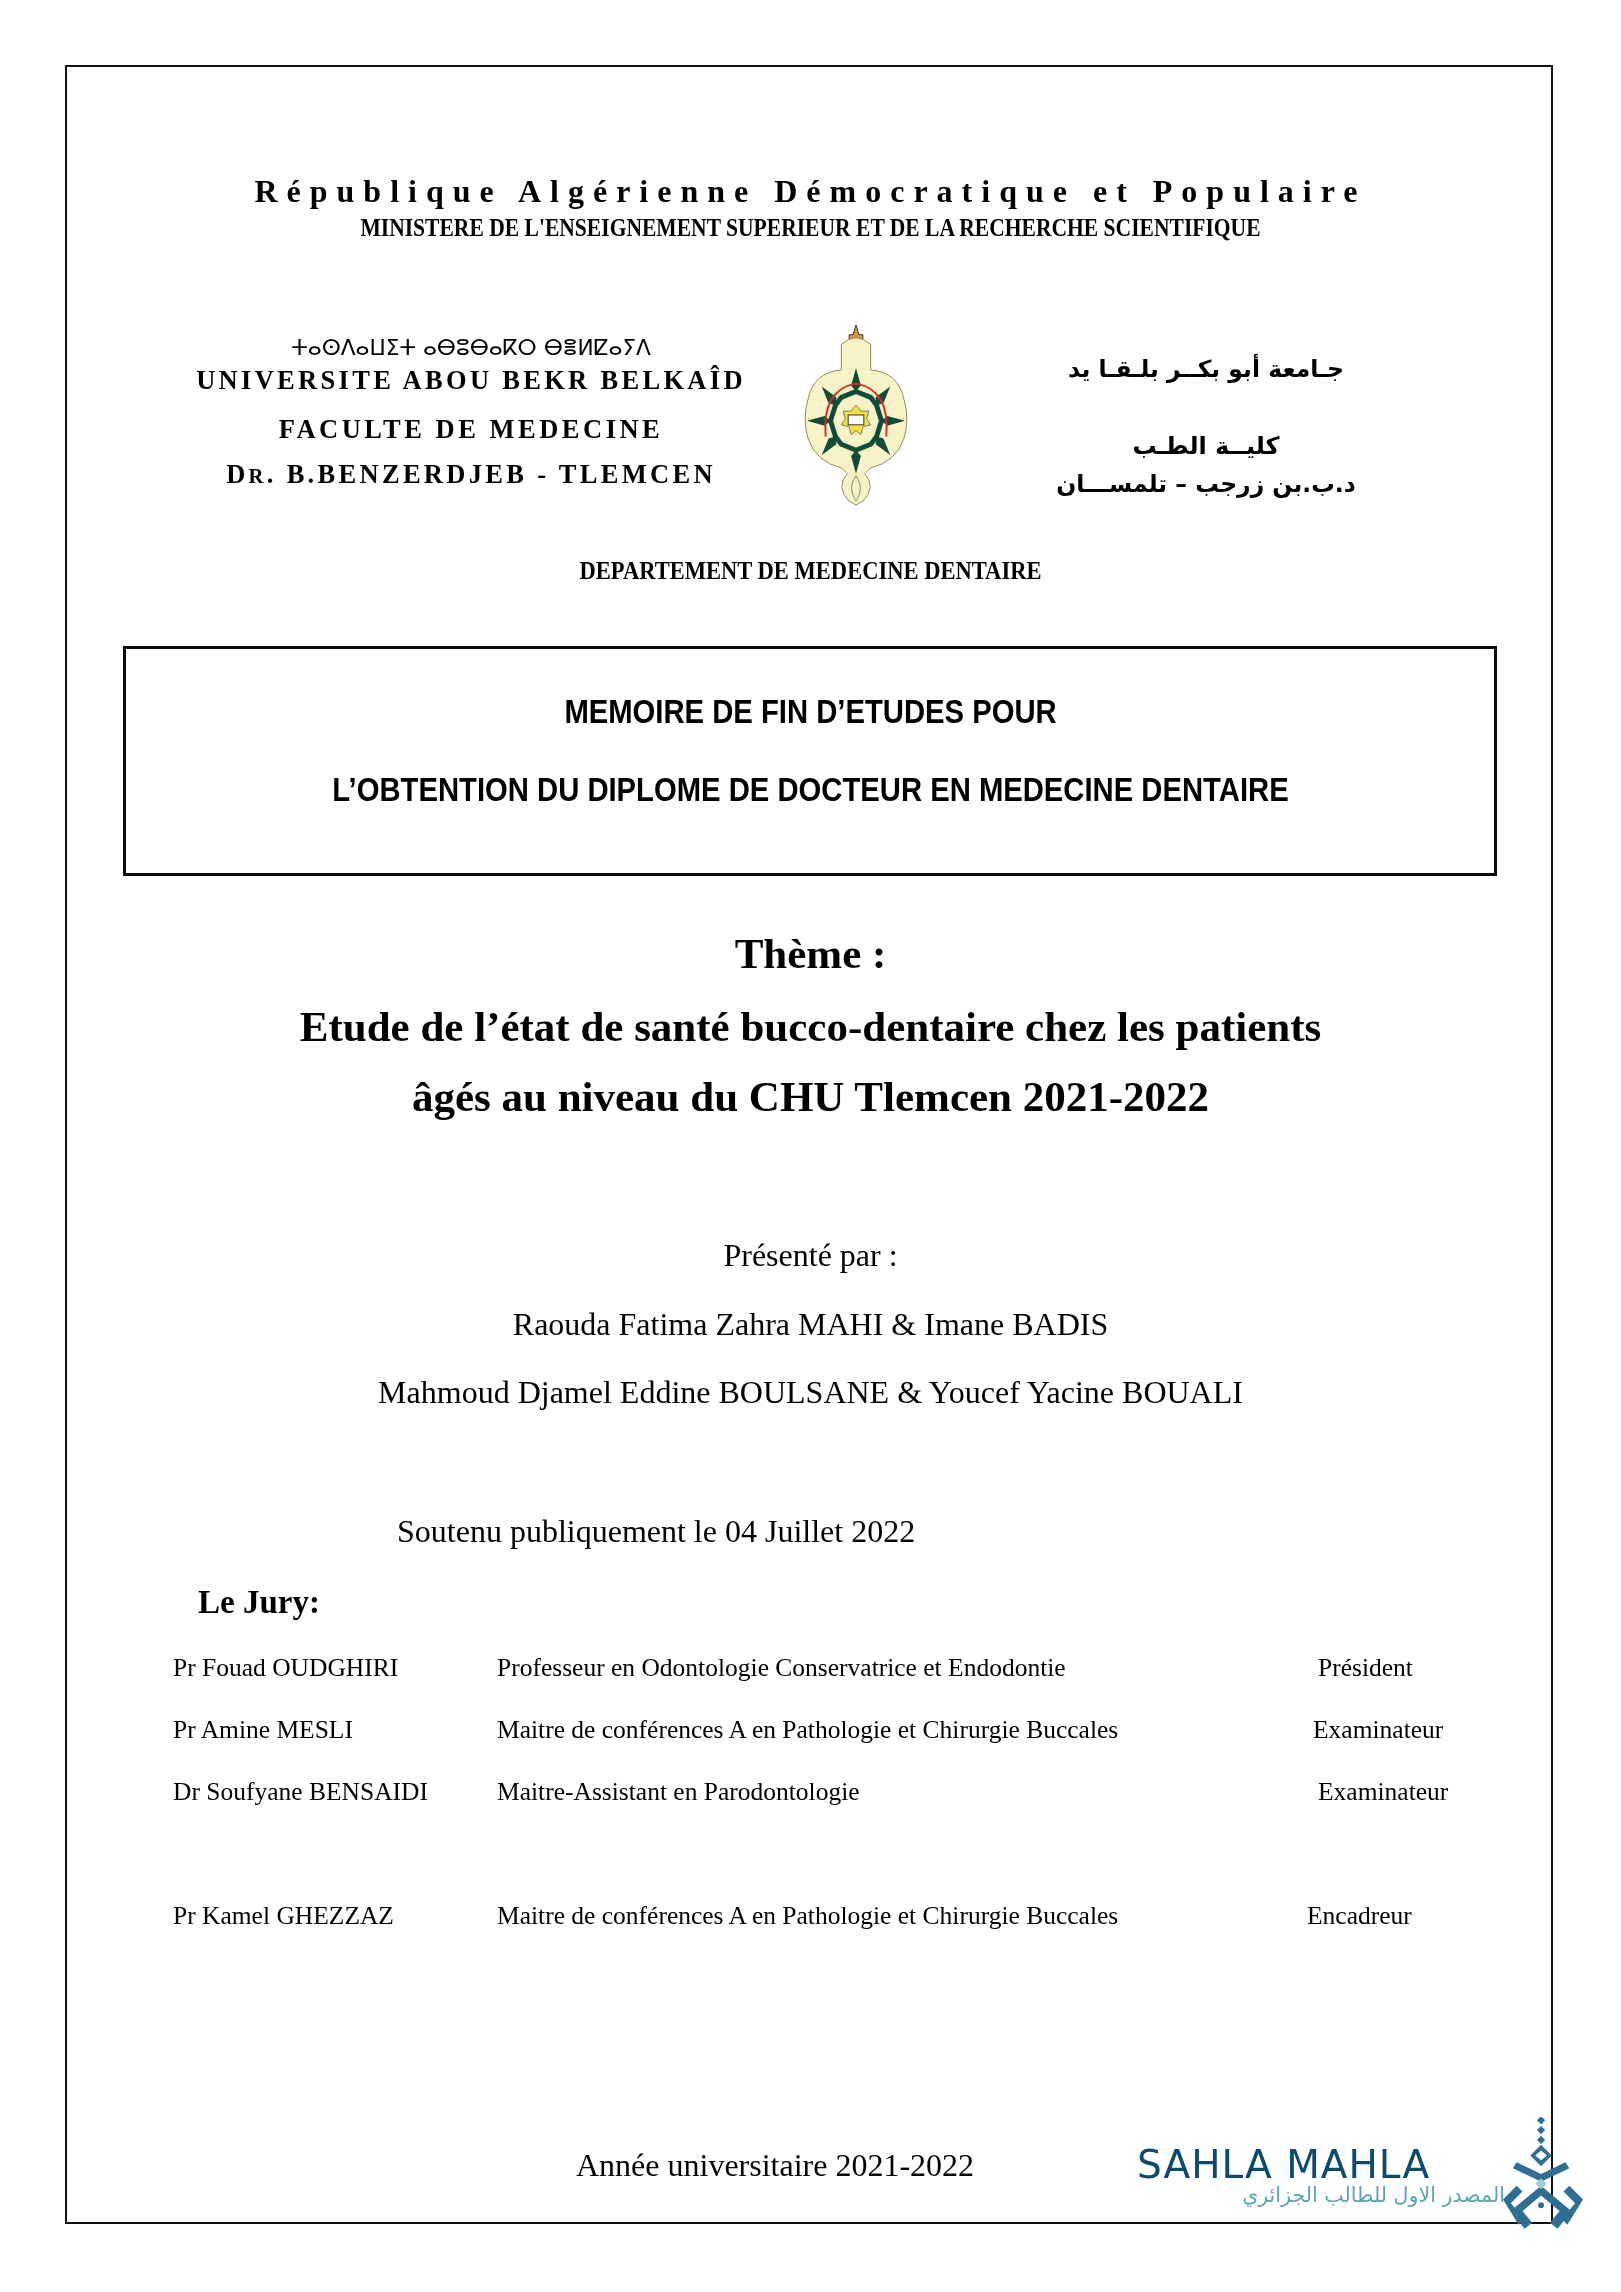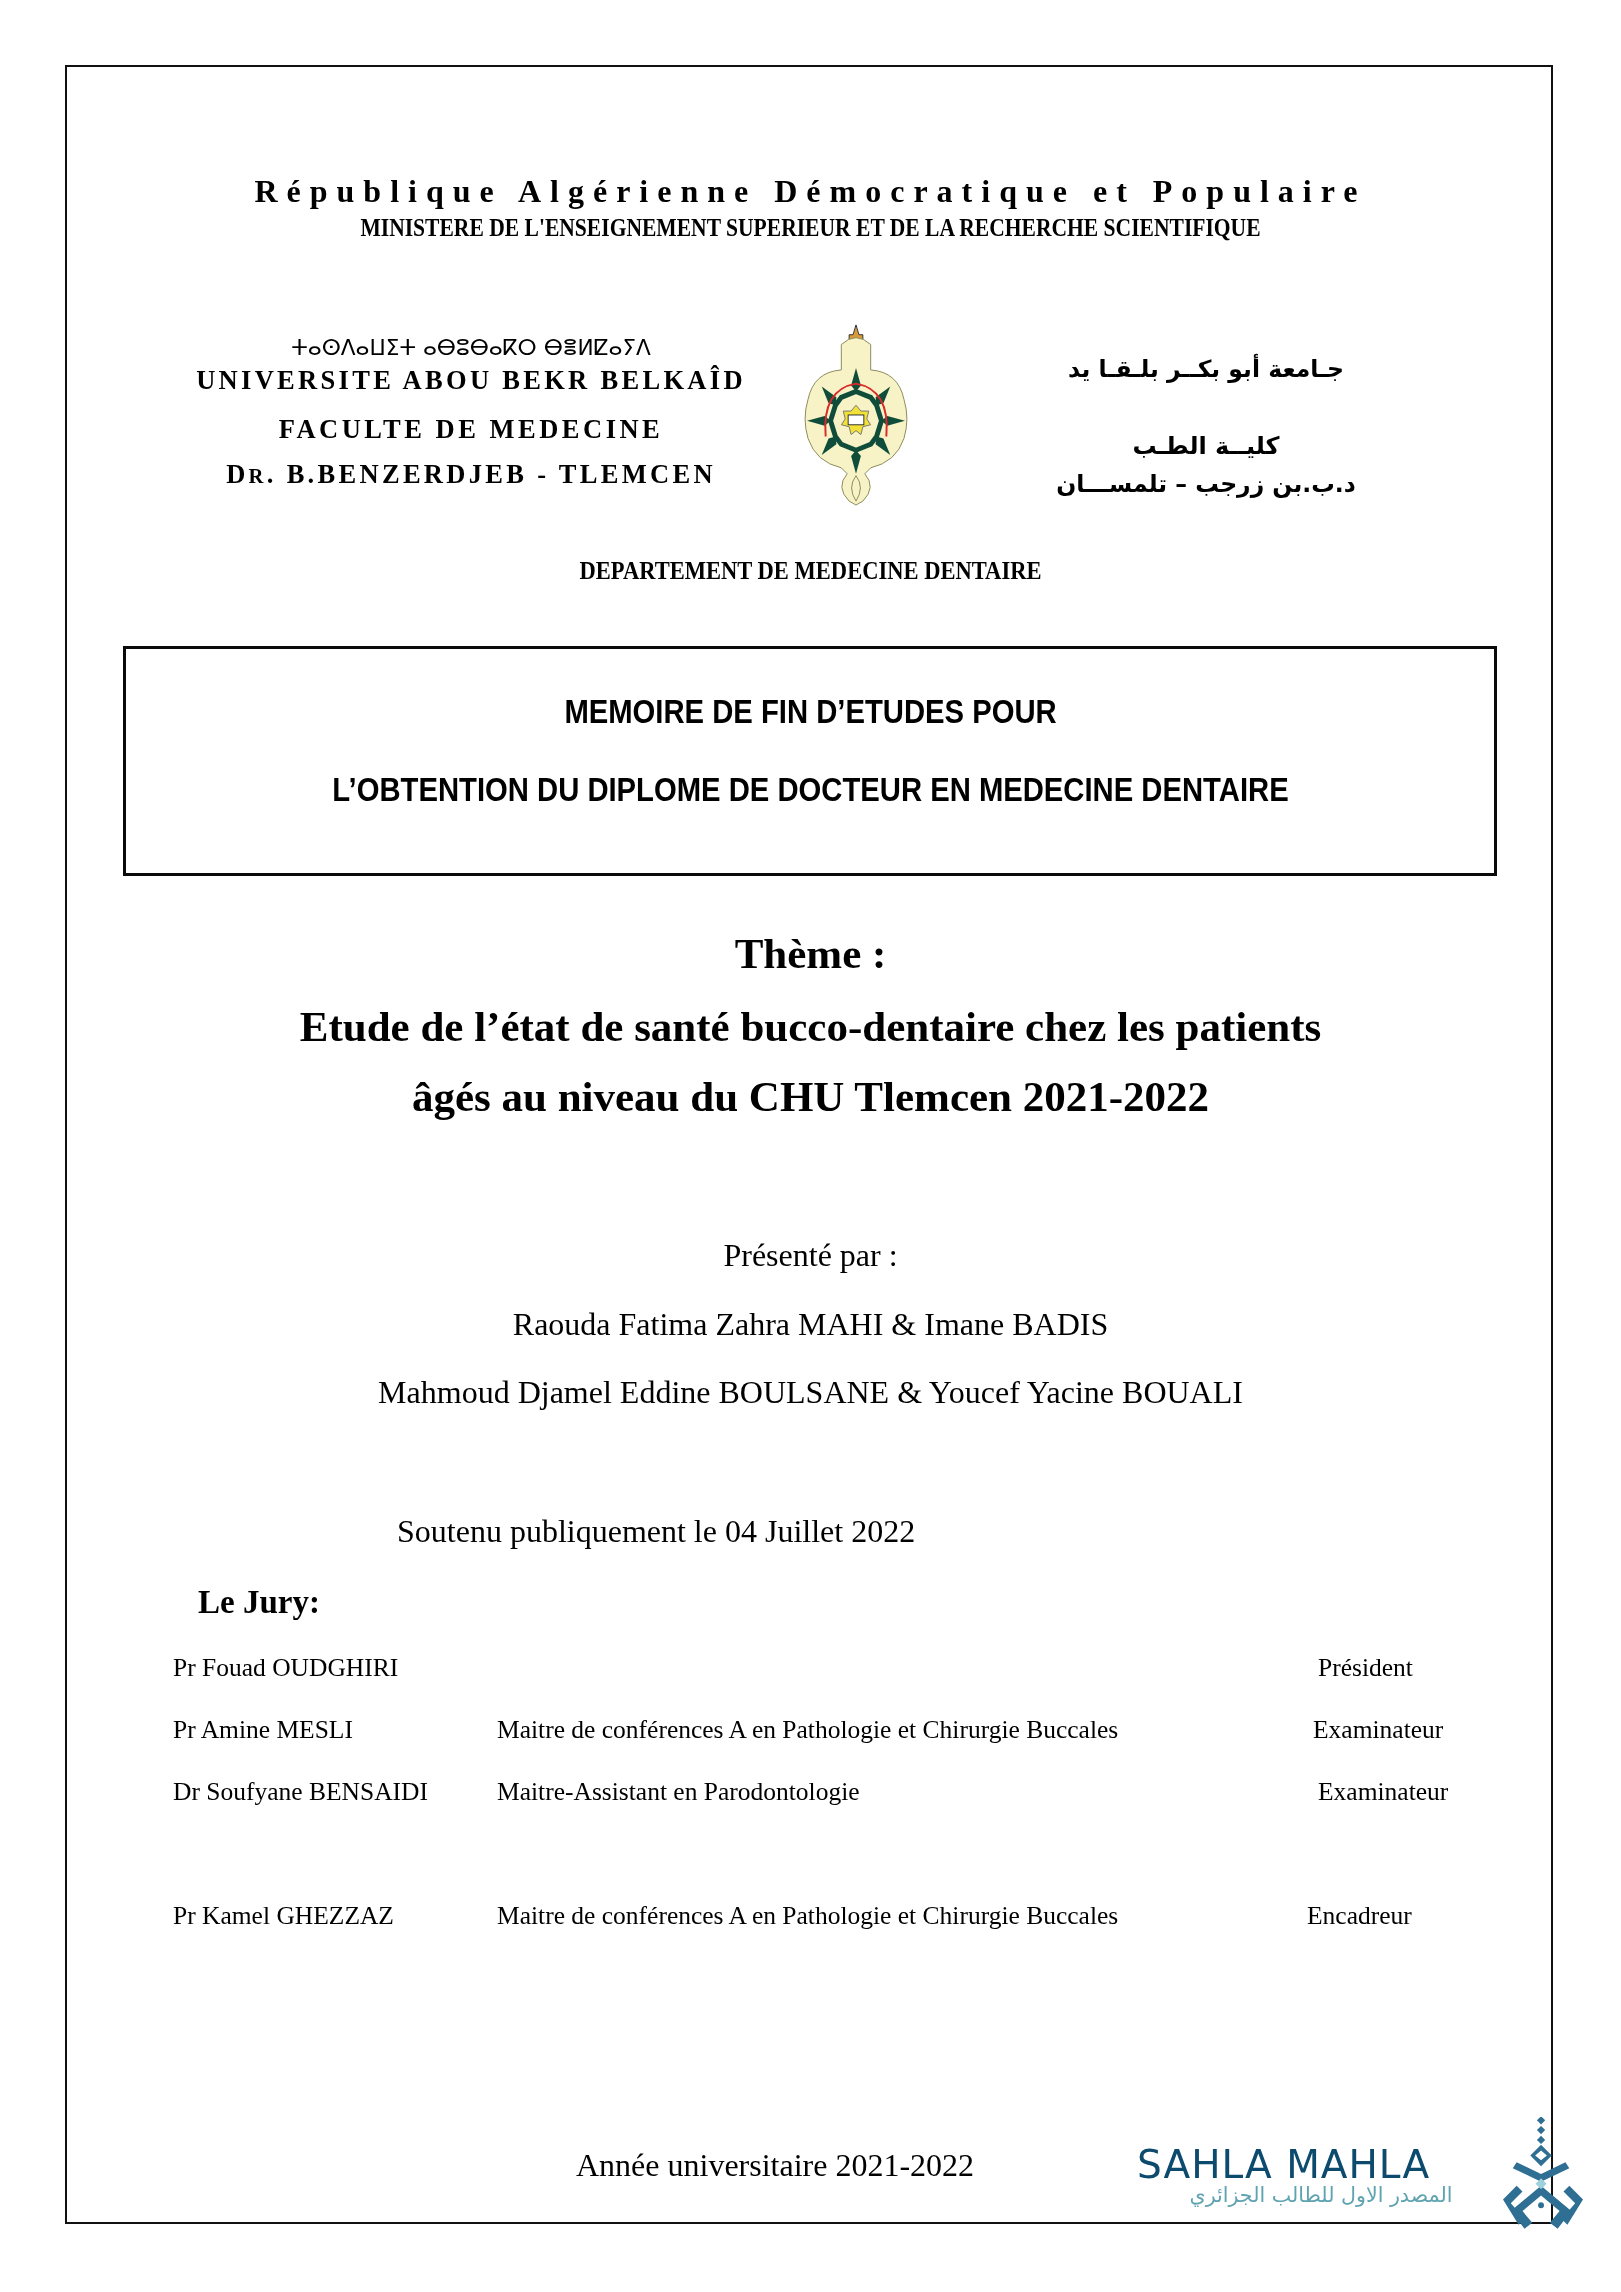--- a/index.html
+++ b/index.html
@@ -44,21 +44,21 @@
 
   .jury-row { position:absolute; left:0; width:1621px; height:33px; font-size:25.5px; font-weight:normal; }
   .jury-row .jname { position:absolute; left:173px; white-space:nowrap; }
   .jury-row .jtitle { position:absolute; left:497px; white-space:nowrap; }
   .jury-row .jrole { position:absolute; white-space:nowrap; }
 
   .year { left:576px; top:2147px; font-size:32px; }
 
   .sahla { position:absolute; left:1137px; top:2142px; }
   .sahla-text { font-family:"DejaVu Sans", sans-serif; font-size:39px; color:#0c4a6e; letter-spacing:1px; }
-  .sahla-ar { font-family:"DejaVu Sans", sans-serif; font-size:20.6px; color:#5fa3b0; direction:rtl; text-align:center; width:368px; margin-top:-3.9px; }
+  .sahla-ar { font-family:"DejaVu Sans", sans-serif; font-size:20.6px; color:#5fa3b0; direction:rtl; text-align:right; width:368px; margin-top:-3.9px; }
   .sahla-mark { position:absolute; left:1503px; top:2117px; width:80px; height:116px; }
 </style>
 </head>
 <body>
 
 <div class="frame"></div>
 
 <div class="abs center republic">République Algérienne Démocratique et Populaire</div>
 <div class="abs center ministry">MINISTERE DE L'ENSEIGNEMENT SUPERIEUR ET DE LA RECHERCHE SCIENTIFIQUE</div>
 
@@ -112,20 +112,21 @@
 
 <div class="abs center presented">Présenté par :</div>
 <div class="abs center names1">Raouda Fatima Zahra MAHI &amp; Imane BADIS</div>
 <div class="abs center names2">Mahmoud Djamel Eddine BOULSANE &amp; Youcef Yacine BOUALI</div>
 
 <div class="abs defended">Soutenu publiquement le 04 Juillet 2022</div>
 <div class="abs jury-title">Le Jury:</div>
 
 <div class="jury-row" style="top:1653px;">
   <span class="jname">Pr Fouad OUDGHIRI</span>
+  <span class="jtitle">Professeur en Odontologie Conservatrice et Endodontie</span>
   <span class="jrole" style="left:1318px;">Président</span>
 </div>
 <div class="jury-row" style="top:1715px;padding-left:36px;">
   <span class="jname">Pr Amine MESLI</span>
   <span class="jtitle">Maitre de conférences A en Pathologie et Chirurgie Buccales</span>
   <span class="jrole" style="left:1313px;">Examinateur</span>
 </div>
 <div class="jury-row" style="top:1777px;">
   <span class="jname">Dr Soufyane BENSAIDI</span>
   <span class="jtitle">Maitre-Assistant en Parodontologie</span>

